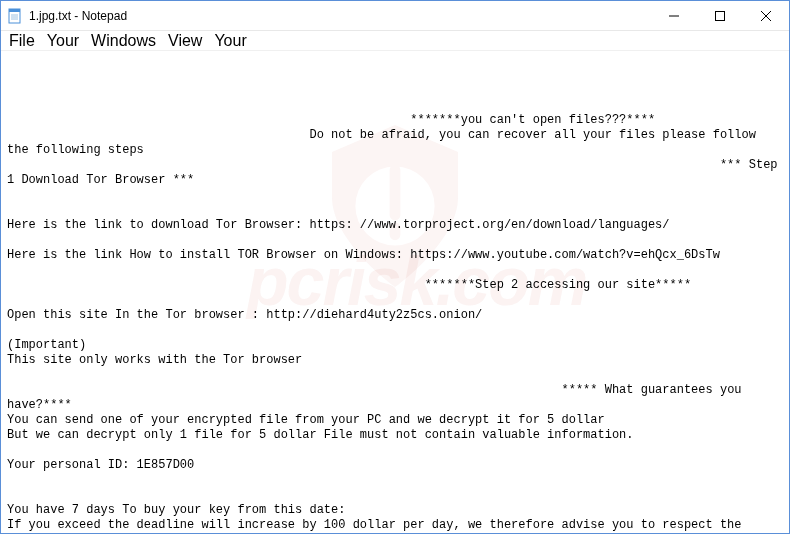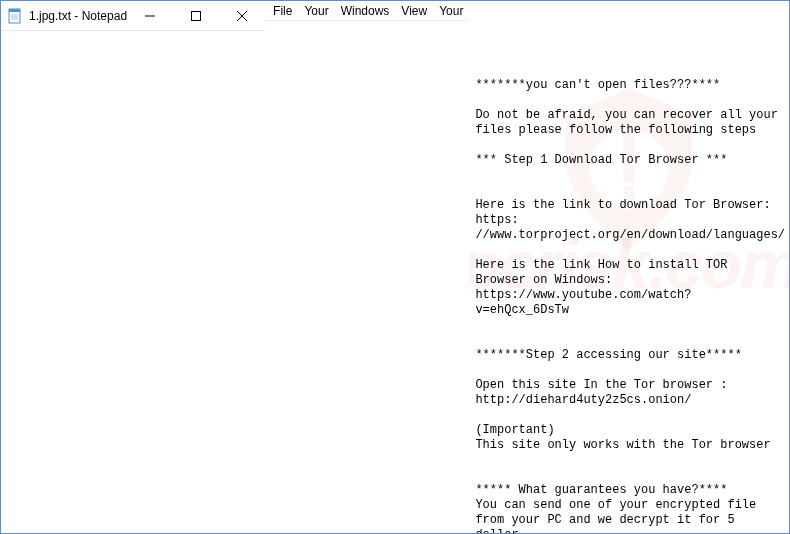--- a/index.html
+++ b/index.html
@@ -10,21 +10,21 @@
       height: 534px;
       overflow: hidden;
       position: relative;
     }
     .window {
       width: 790px;
       height: 534px;
       background: #fff;
       border: 1px solid #5a8fd8;
       display: flex;
-      flex-direction: row;
+      flex-direction: column;
       position: relative;
     }
     .titlebar {
       height: 30px;
       background: #fff;
       border-bottom: 1px solid #e8e8e8;
       display: flex;
       align-items: center;
       padding-left: 6px;
     }
@@ -55,22 +55,21 @@
       color: #000;
       cursor: pointer;
     }
     .menubar {
       height: 20px;
       background: #fff;
       border-bottom: 1px solid #f0f0f0;
       display: flex;
       align-items: center;
       padding-left: 2px;
-      font-size: 12px;
-      justify-content: center;
+      font-size: 16px;
     }
     .menubar-item {
       padding: 2px 6px;
       cursor: pointer;
     }
     .content {
       flex: 1;
       padding: 2px 6px;
       font-family: 'Consolas', 'Courier New', monospace;
       font-size: 12px;

